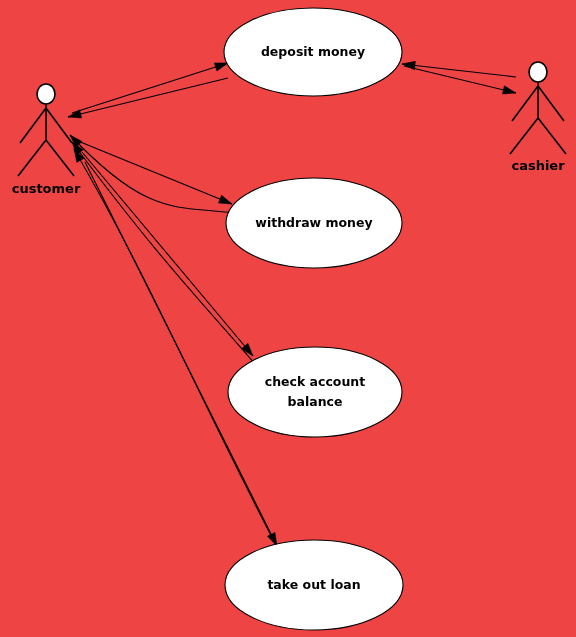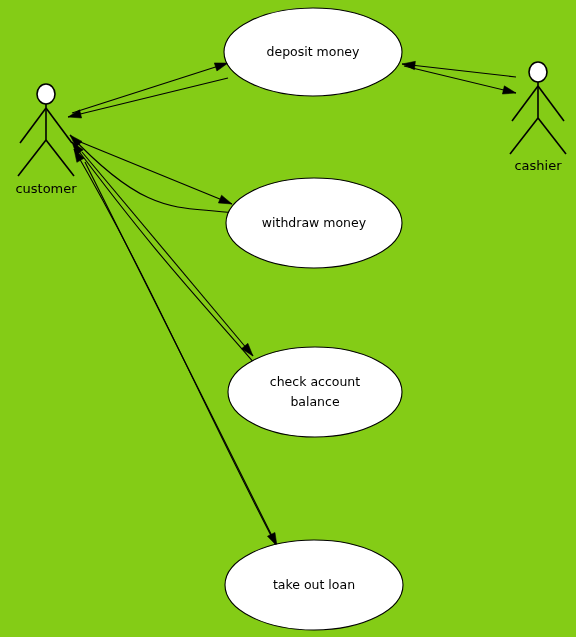--- a/index.html
+++ b/index.html
@@ -8,22 +8,23 @@
     padding: 0;
     background: #ffffff;
   }
   body {
     font-family: "DejaVu Sans", sans-serif;
   }
   #diagram-root {
     position: relative;
     width: 576px;
     height: 637px;
-    background: #84cc16;
+    background: #ef4444;
     overflow: hidden;
+    font-weight: bold;
   }
   #uml-svg {
     display: block;
     width: 576px;
     height: 637px;
   }
   .edge-line {
     fill: none;
     stroke: #000000;
     stroke-width: 1.1;

